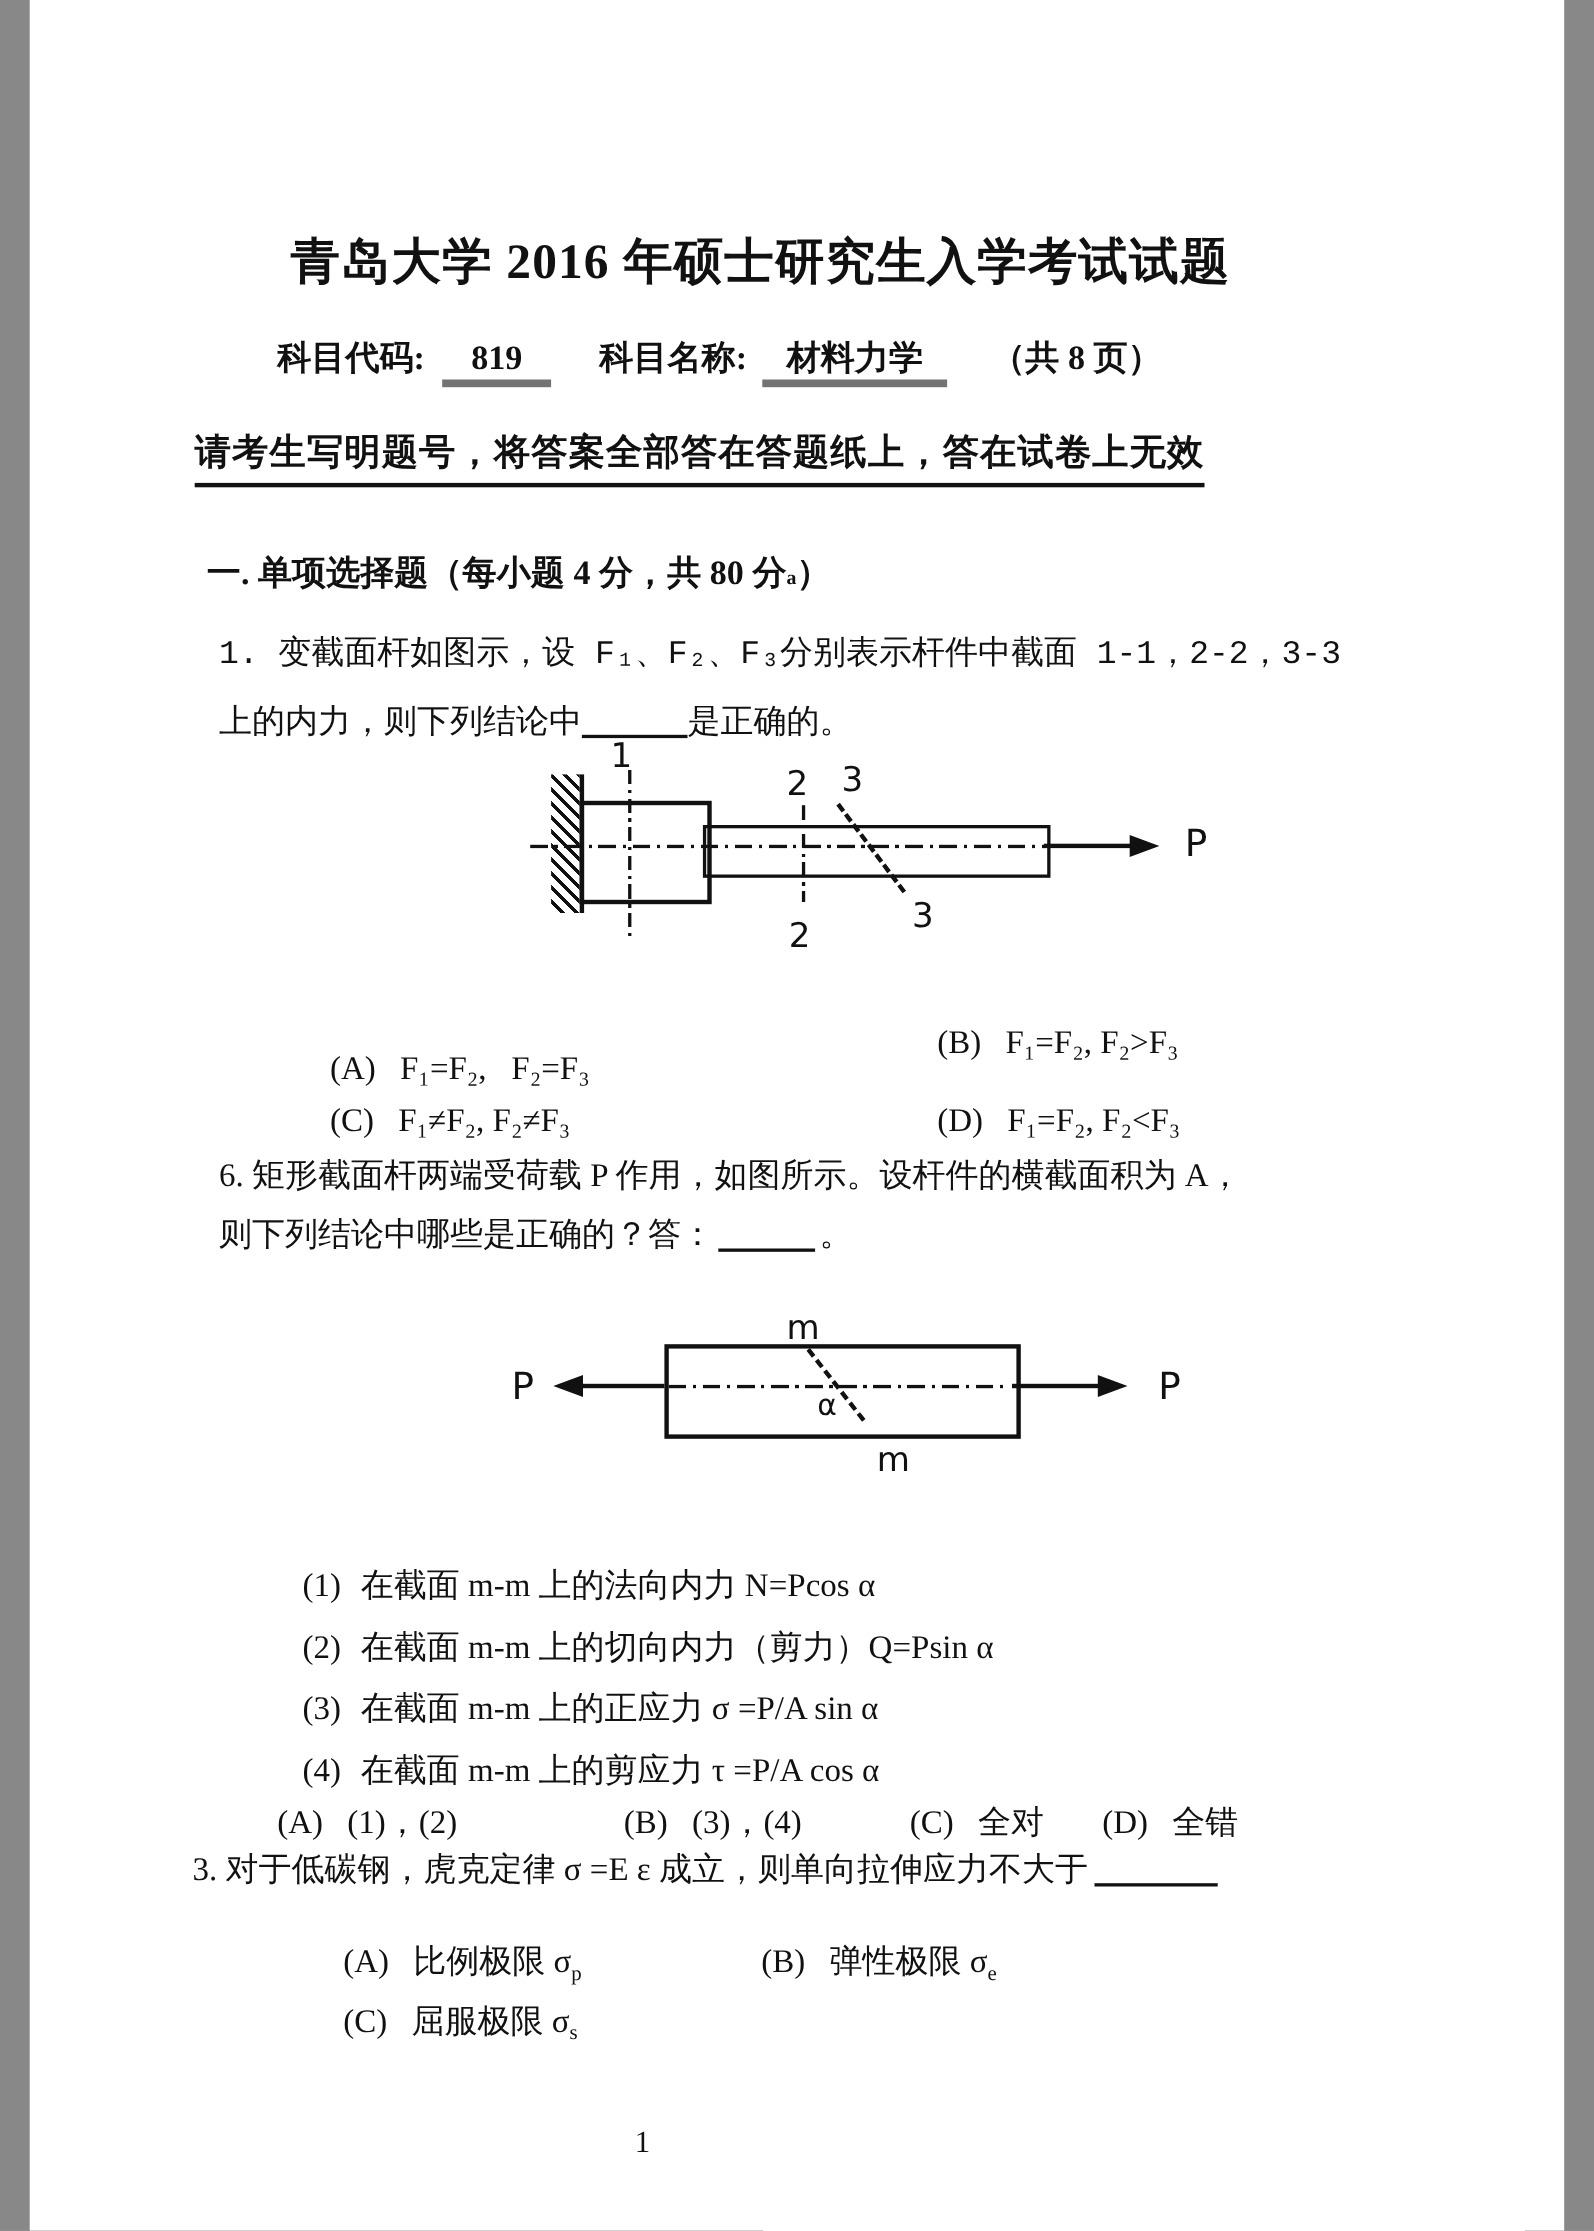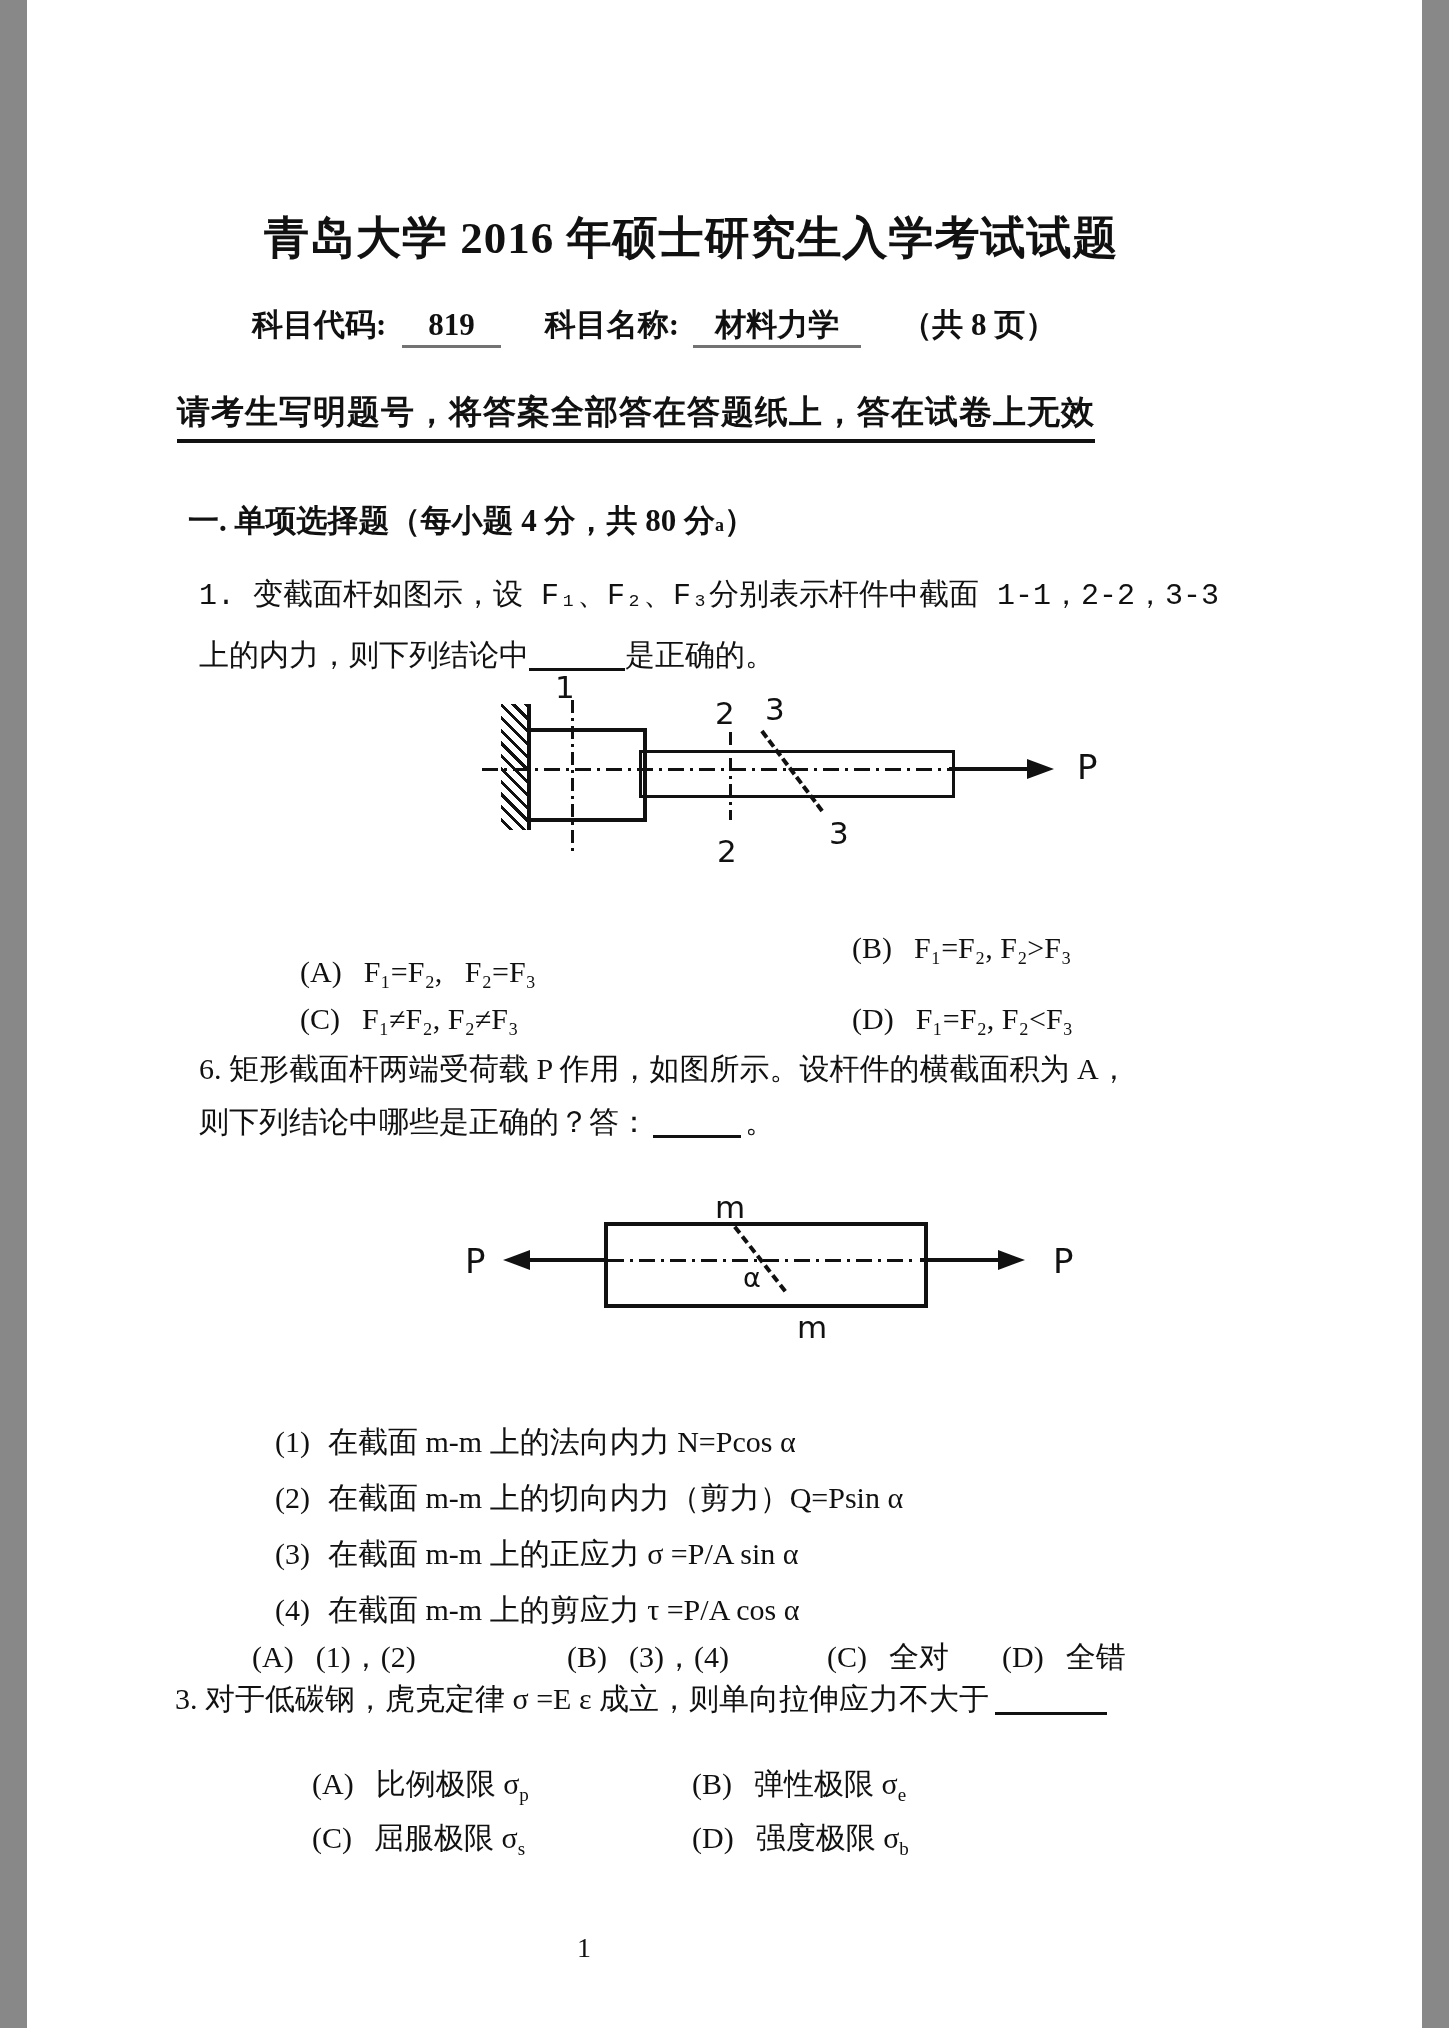--- a/index.html
+++ b/index.html
@@ -6,21 +6,21 @@
   .page {
     position:relative; width:1395px; height:2028px;
     background:#fff; color:#111; margin:0 auto;
     font-family:"Liberation Serif","DejaVu Serif",serif;
     overflow:hidden;
   }
   .abs { position:absolute; line-height:1.25; }
 
   .title { font-size:45px; font-weight:bold; letter-spacing:1px; white-space:nowrap; }
   .subject { font-size:31px; font-weight:bold; white-space:nowrap; }
-  .u-field { display:inline-block; border-bottom:3px solid #737373; text-align:left; }
+  .u-field { display:inline-block; border-bottom:7px solid #737373; text-align:left; }
   .code-val { padding:0 26px; margin-left:16px; }
   .name-val { padding:0 22px; margin-left:14px; }
   .name-lbl { margin-left:44px; }
   .pages-note { margin-left:40px; }
   .notice { font-size:33px; font-weight:bold; border-bottom:4px solid #111;
             padding-bottom:6px; white-space:nowrap; letter-spacing:1px; }
   .heading { font-size:31px; font-weight:bold; white-space:nowrap; }
   .heading .sub-a { font-size:18px; }
   .qtext { font-size:30px; white-space:nowrap; }
   .blank { display:inline-block; border-bottom:3px solid #111; height:32px;
@@ -166,19 +166,16 @@
 
   <div class="abs opt" style="left:255px; top:1727px;">
     <span class="lbl">(A)</span><span>比例极限 σ</span><span class="subscr">p</span>
   </div>
   <div class="abs opt" style="left:635px; top:1727px;">
     <span class="lbl">(B)</span><span>弹性极限 σ</span><span class="subscr">e</span>
   </div>
   <div class="abs opt" style="left:255px; top:1781px;">
     <span class="lbl">(C)</span><span>屈服极限 σ</span><span class="subscr">s</span>
   </div>
-  <div class="abs opt" style="left:635px; top:1781px;">
-    <span class="lbl">(D)</span><span>强度极限 σ</span><span class="subscr">b</span>
-  </div>
 
   <div class="abs pagenum" style="left:550px; top:1930px;">1</div>
 
 </div>
 
 </body></html>

